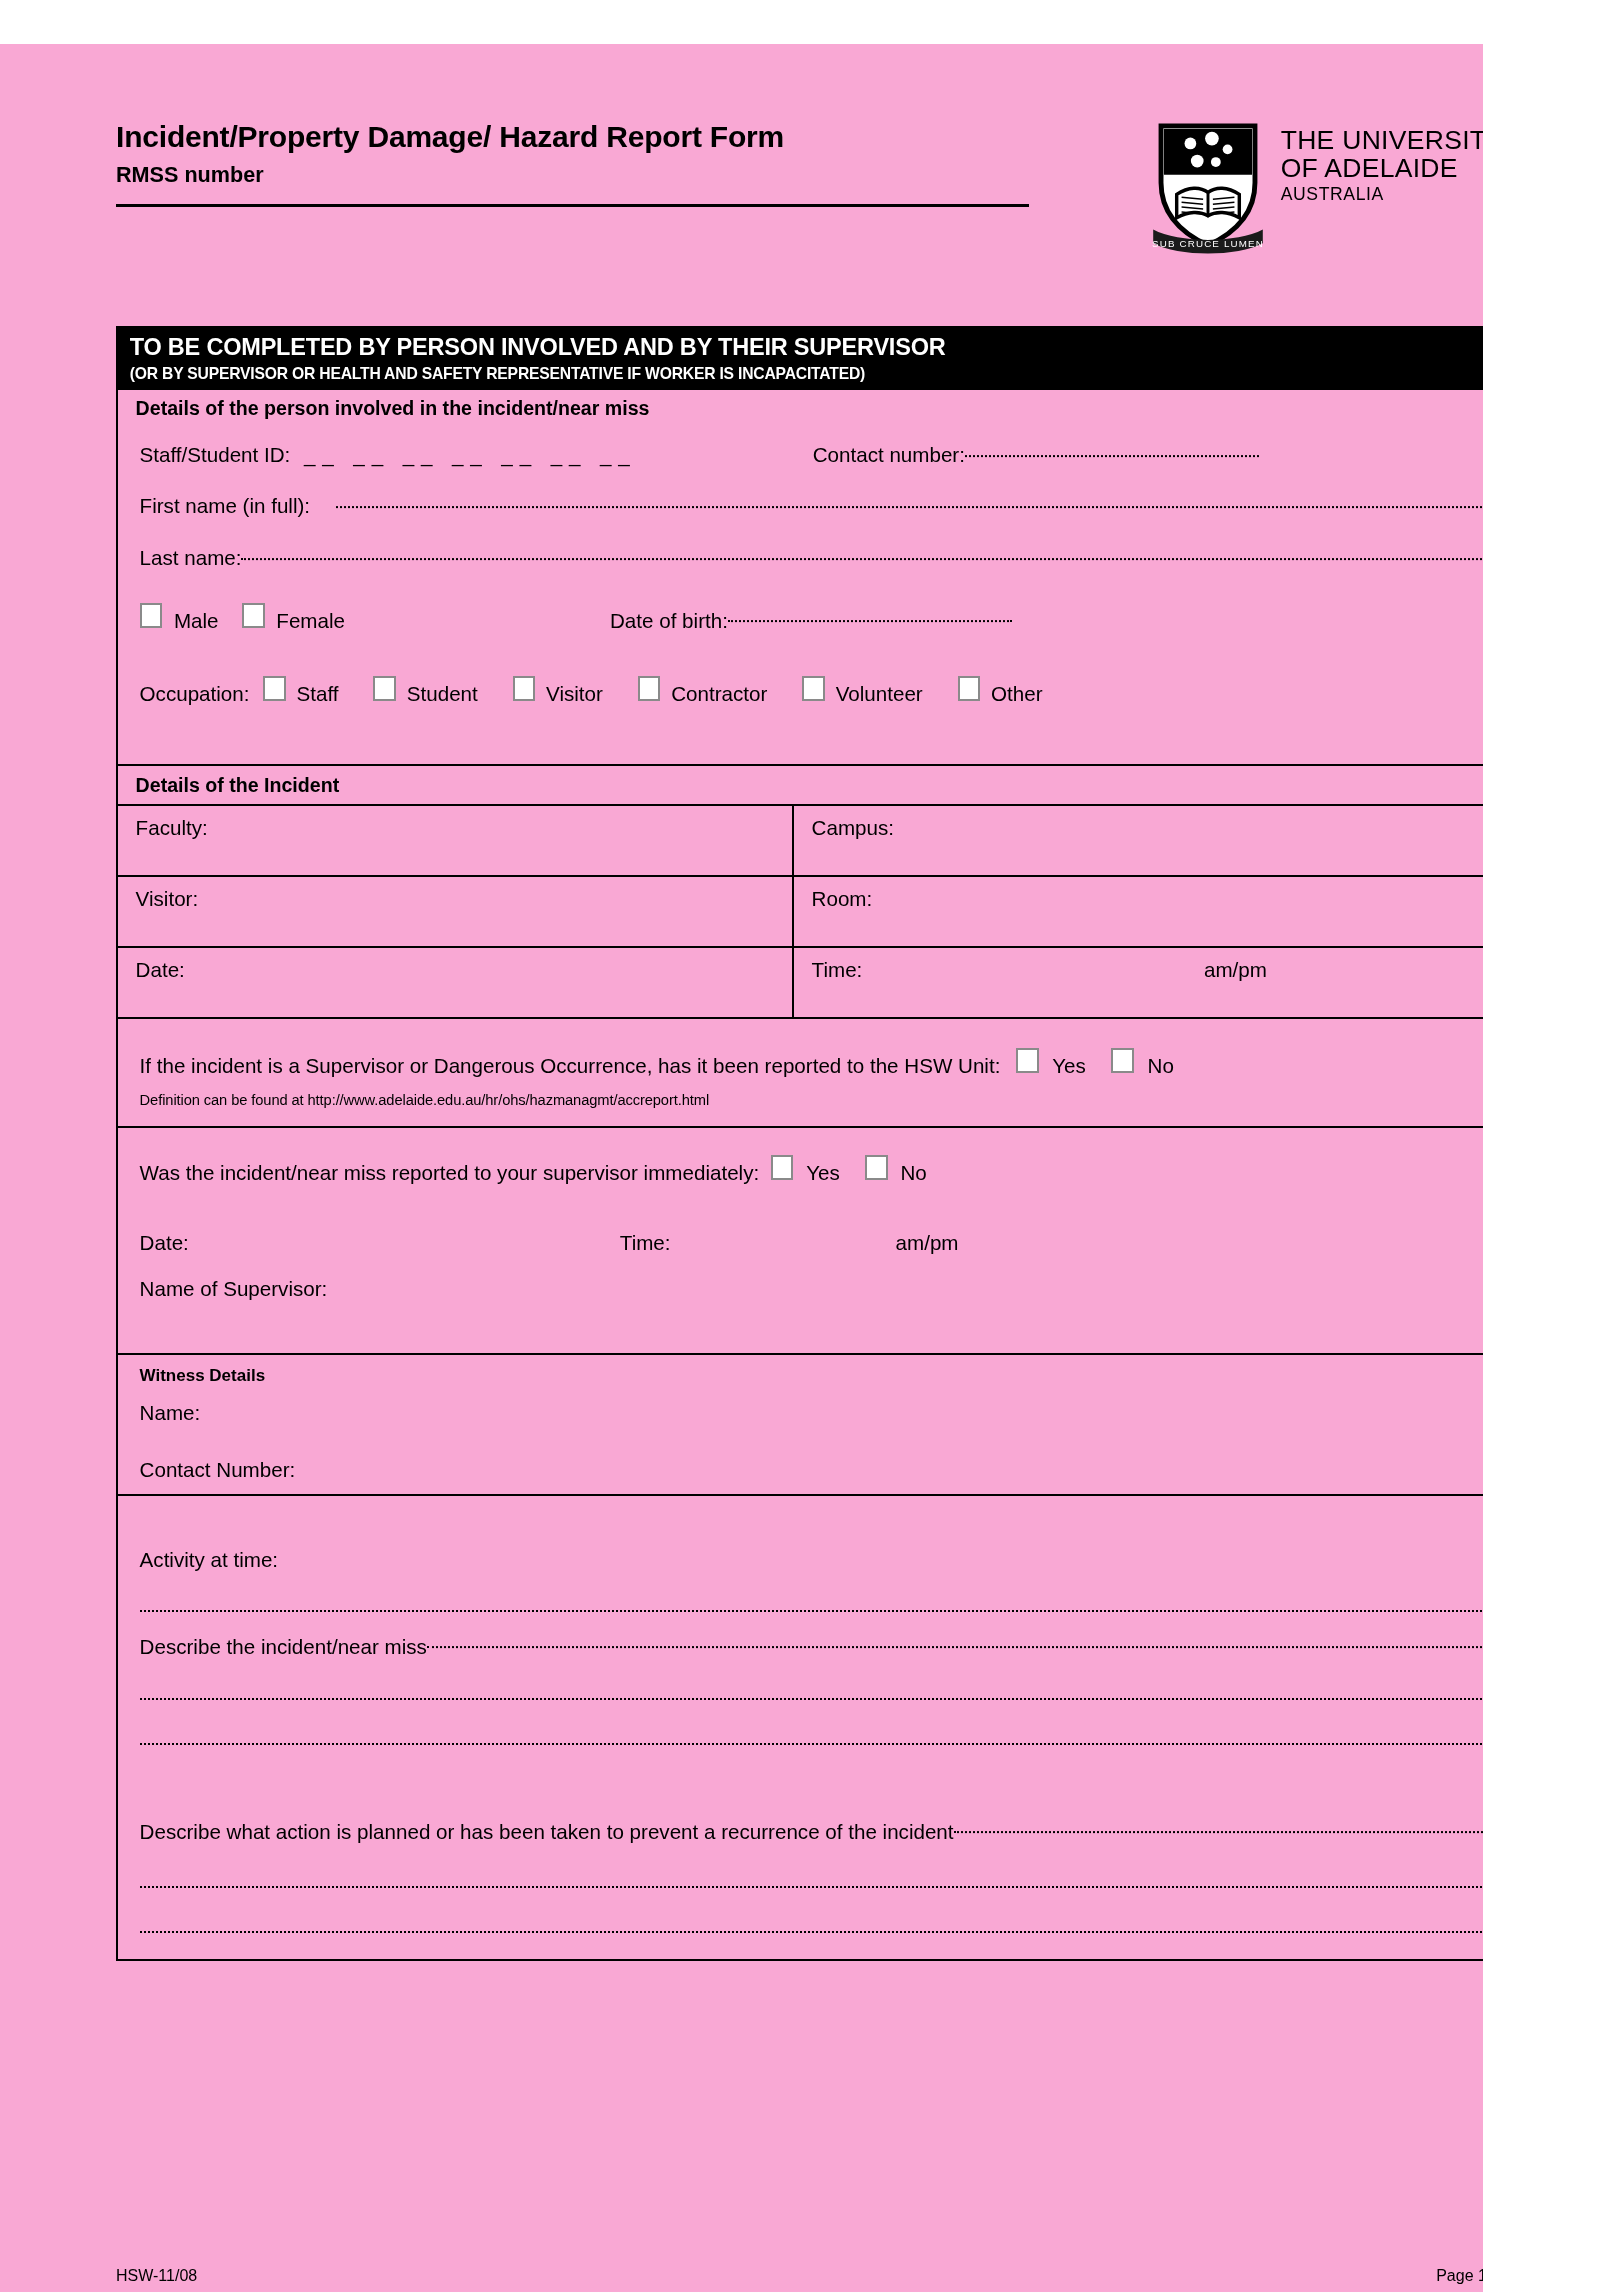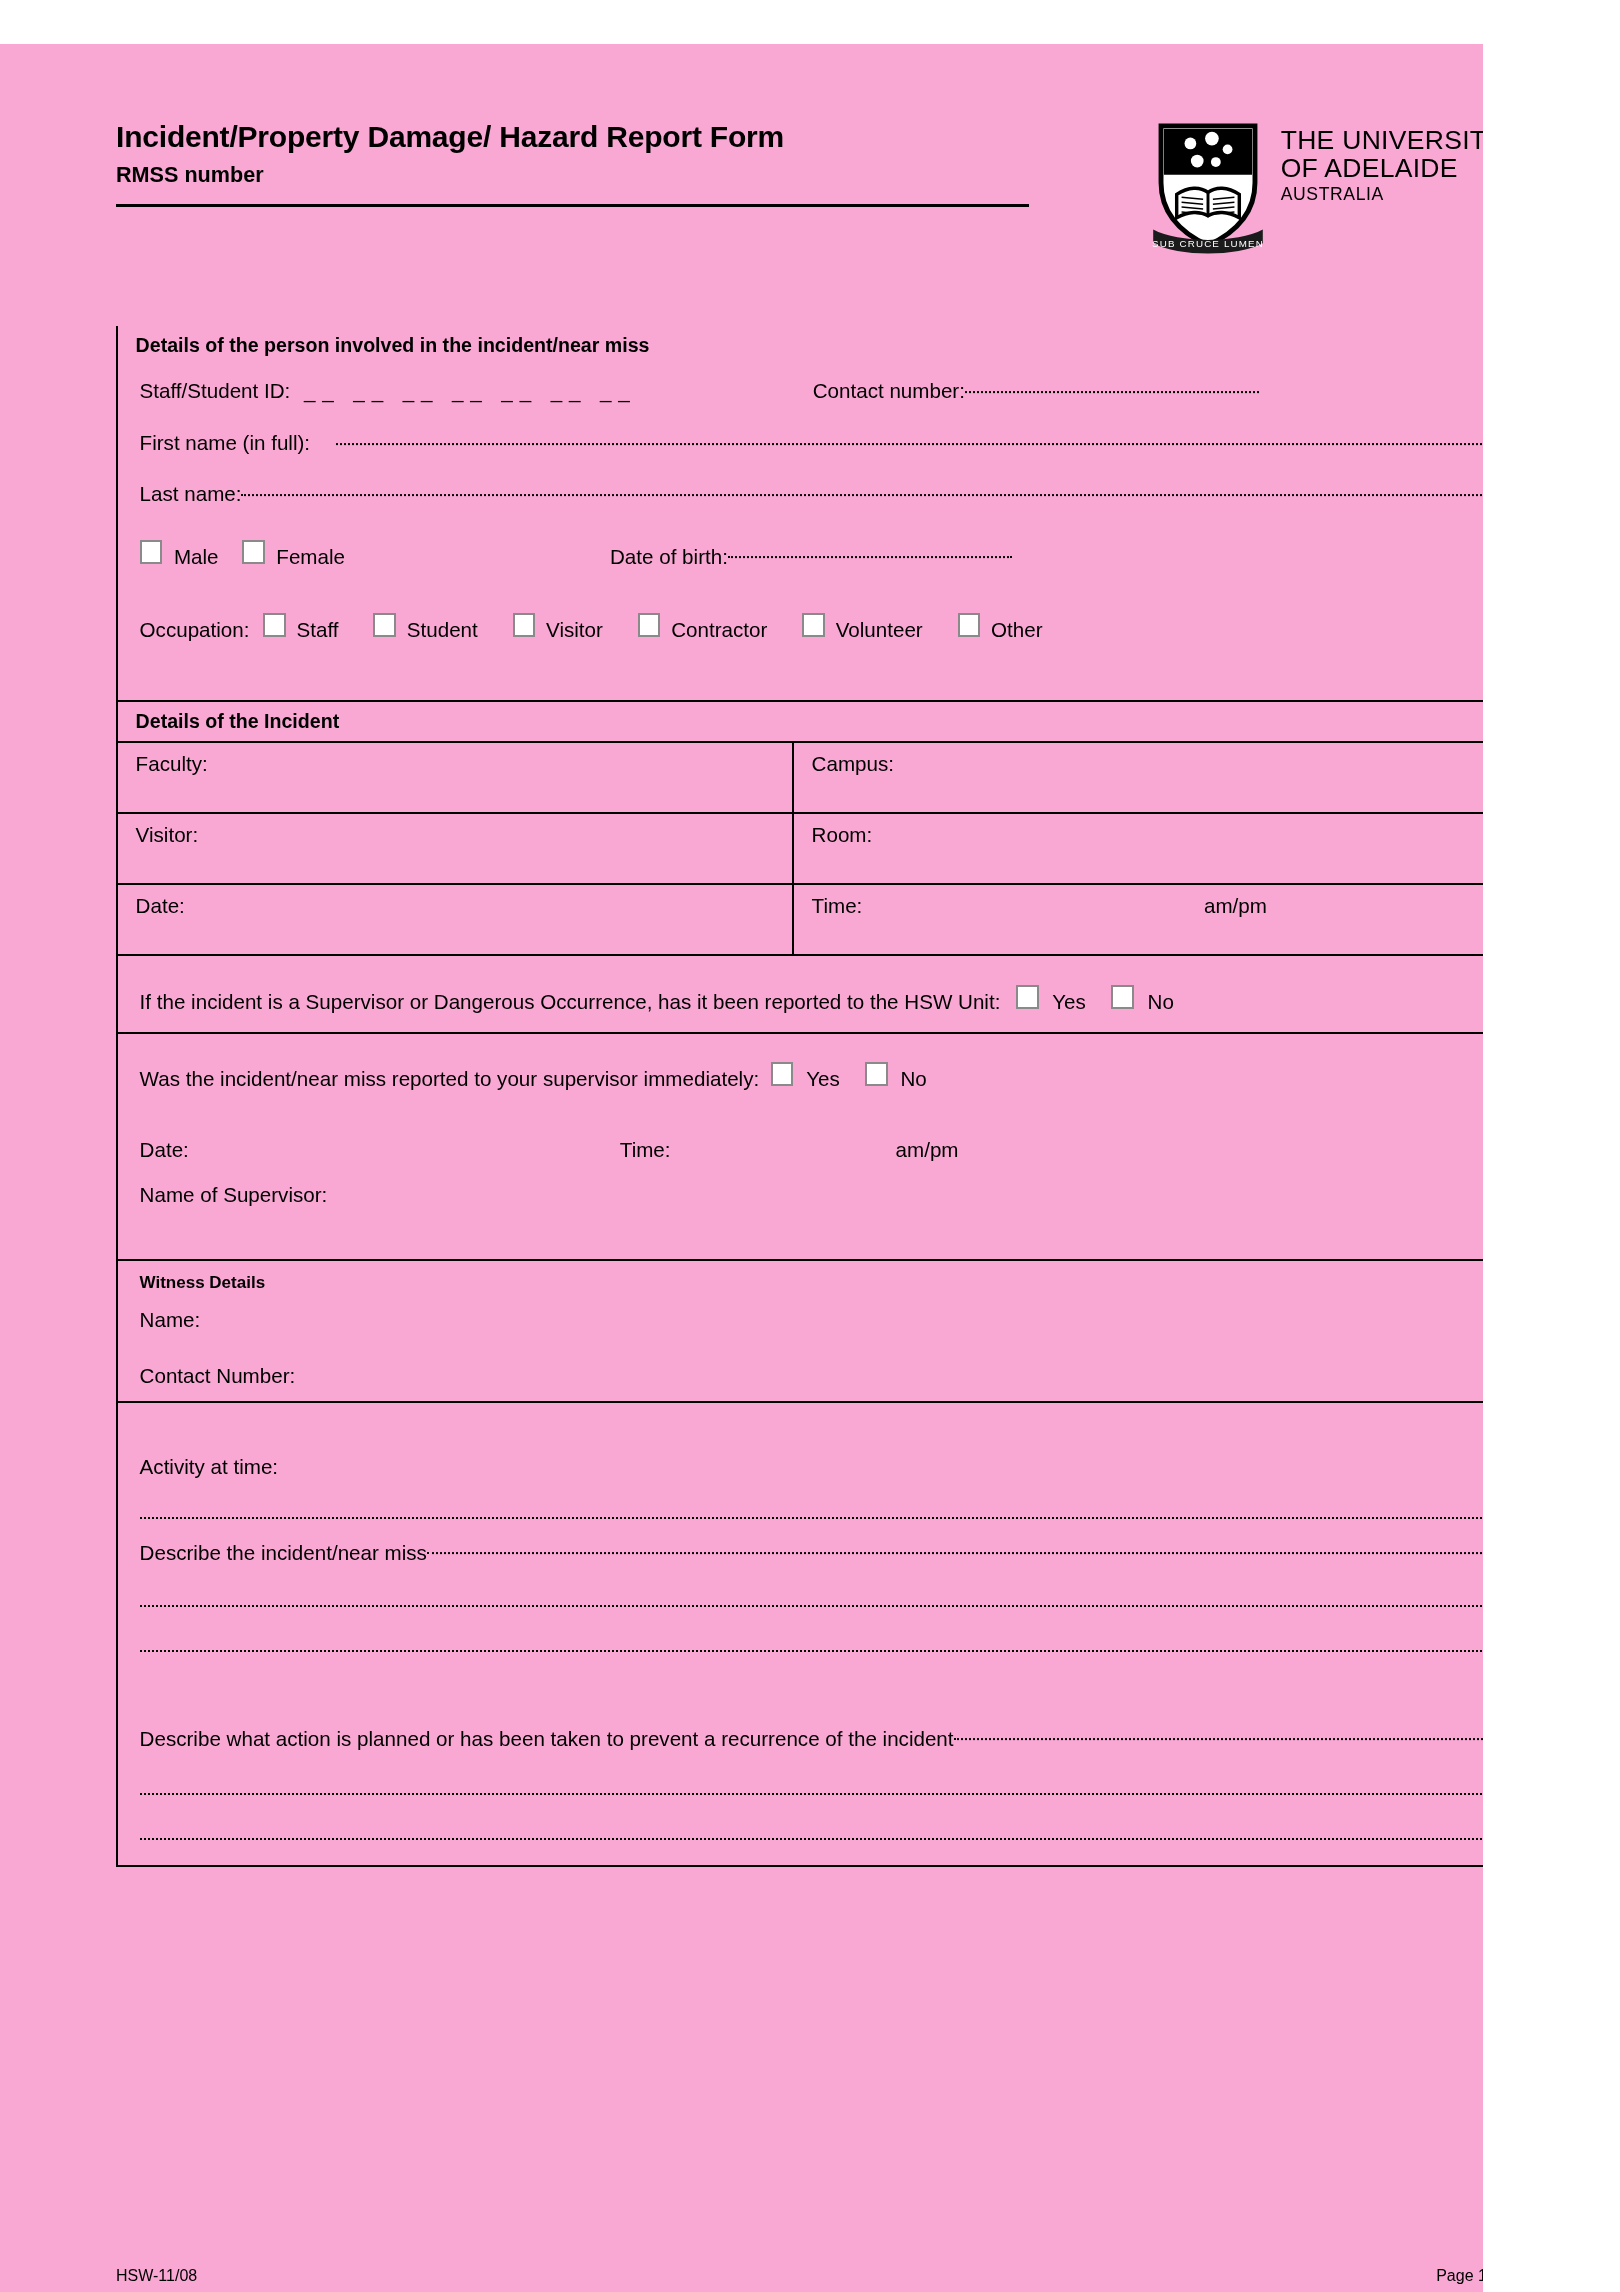--- a/index.html
+++ b/index.html
@@ -257,20 +257,24 @@
     </div>
     <div class="uni-words">
       <div class="uni-l1">THE UNIVERSITY</div>
       <div class="uni-l2">OF ADELAIDE</div>
       <div class="uni-l3">AUSTRALIA</div>
     </div>
   </div>
 
   <div class="form">
 
+    <div class="band">
+      <div class="band-1">TO BE COMPLETED BY PERSON INVOLVED AND BY THEIR SUPERVISOR</div>
+      <div class="band-2">(OR BY SUPERVISOR OR HEALTH AND SAFETY REPRESENTATIVE IF WORKER IS INCAPACITATED)</div>
+    </div>
 
     <div class="box">
       <div class="sec-title">Details of the person involved in the incident/near miss</div>
 
       <div class="pad" style="padding-top:21.6px;">
         <div class="row">
           <span class="lbl">Staff/Student ID:</span>
           <span class="idblanks" style="margin-left:13.7px;">__ __ __ __ __ __ __</span>
           <span style="width:176px;"></span>
           <span class="lbl">Contact number:</span>
@@ -358,20 +362,21 @@
 
     <div class="box">
       <div class="pad" style="padding-top:29px; padding-bottom:17.6px;">
         <div class="row">
           <span class="lbl">If the incident is a Supervisor or Dangerous Occurrence, has it been reported to the HSW Unit:</span>
           <span class="cb" style="margin-left:15.7px;"></span>
           <span class="lbl" style="margin-left:13.7px;">Yes</span>
           <span class="cb" style="margin-left:25.5px;"></span>
           <span class="lbl" style="margin-left:13.7px;">No</span>
         </div>
+        <div class="fine" style="margin-top:13.7px;">Definition can be found at http://www.adelaide.edu.au/hr/ohs/hazmanagmt/accreport.html</div>
       </div>
     </div>
 
     <div class="box">
       <div class="pad" style="padding-top:27.4px; padding-bottom:51px;">
         <div class="row">
           <span class="lbl">Was the incident/near miss reported to your supervisor immediately:</span>
           <span class="cb" style="margin-left:11.8px;"></span>
           <span class="lbl" style="margin-left:12.7px;">Yes</span>
           <span class="cb" style="margin-left:25.5px;"></span>

